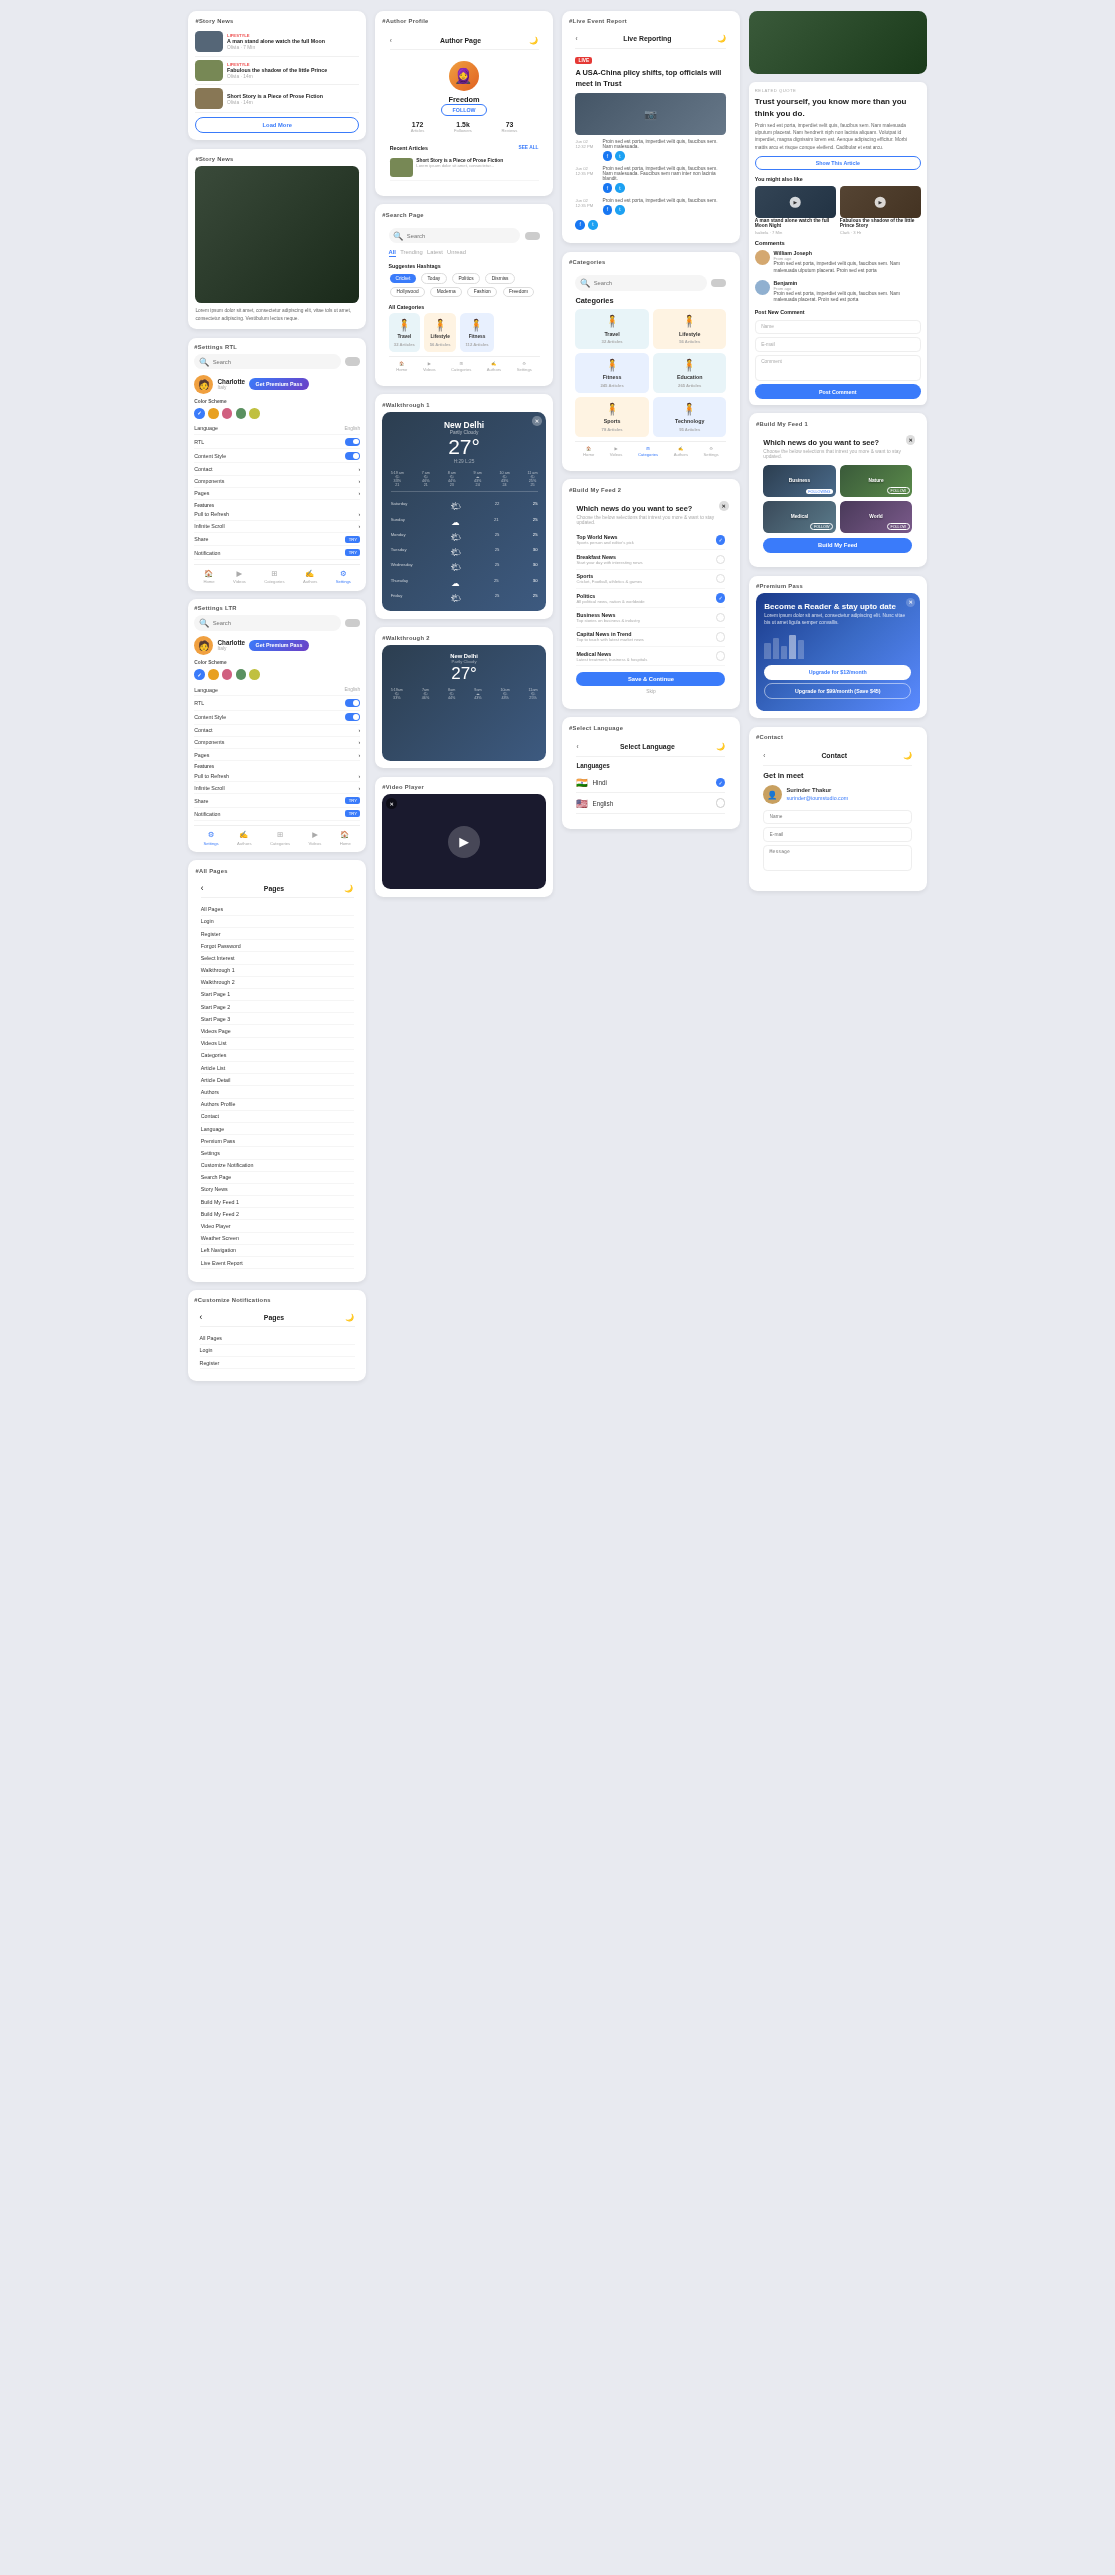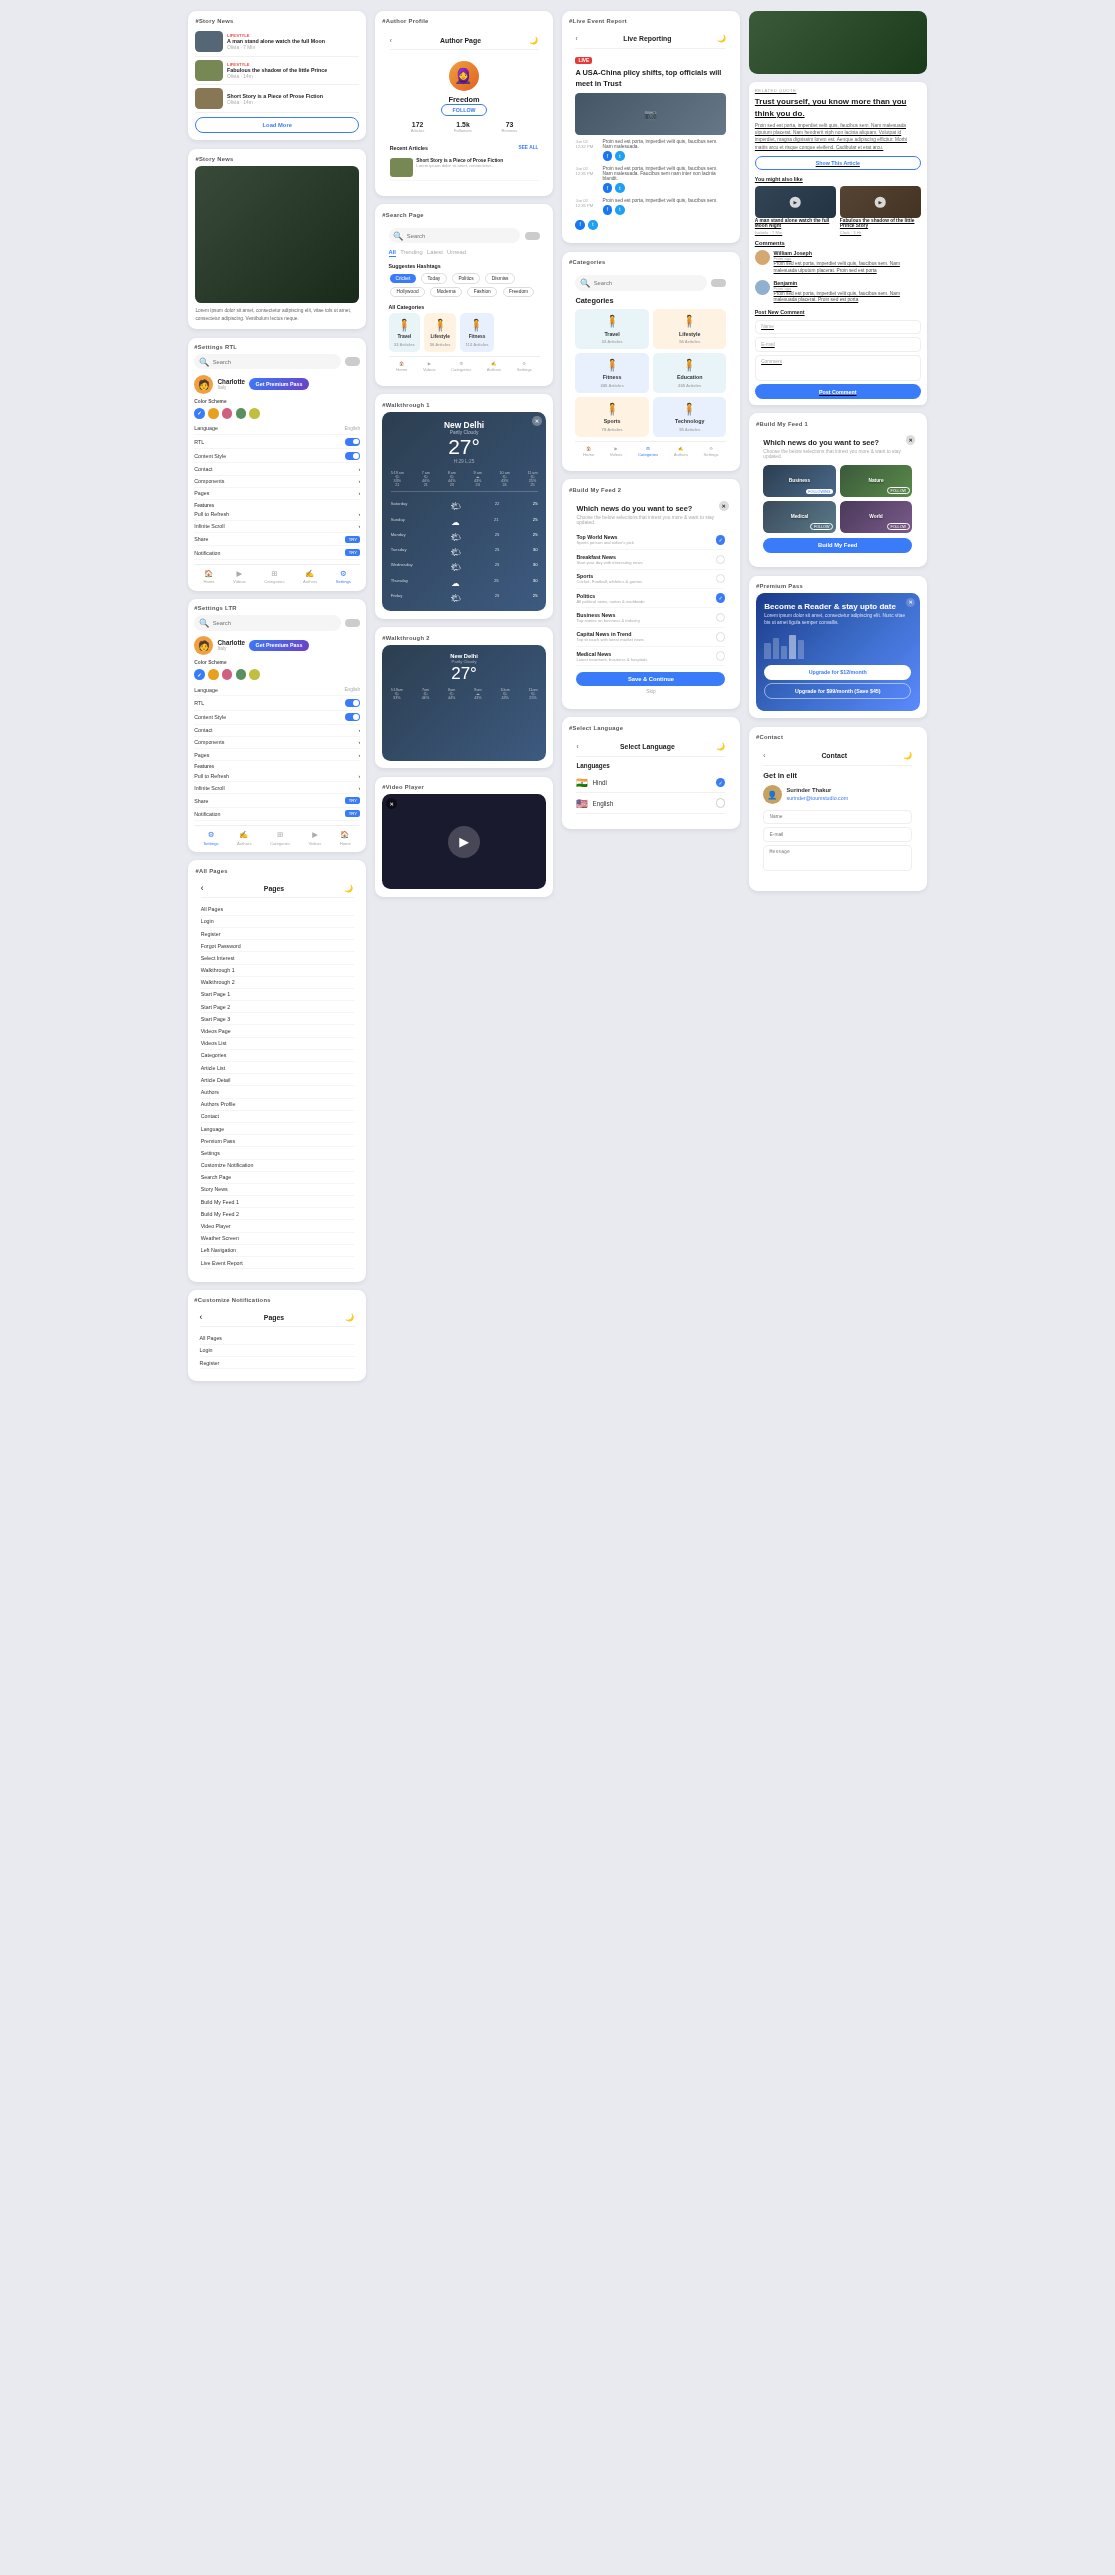--- a/index.html
+++ b/index.html
@@ -425,21 +425,20 @@
       height: 9.5px;
       border-radius: 50%;
       border: 1.1px solid #ccc;
     }
     
     .related-quote {
       background: #fff;
       border-radius: 6.3px;
       padding: 6.3px;
       box-shadow: 0 1.1px 4.2px rgba(0,0,0,0.07);
-      text-decoration: underline;
     }
     .quote-label { font-size: 4.2px; color: #aaa; text-transform: uppercase; letter-spacing: 0.5px; margin-bottom: 3.2px; }
     .quote-text { font-size: 8px; font-weight: 700; color: #222; line-height: 1.4; }
     .quote-body { font-size: 4.8px; color: #666; line-height: 1.5; margin-top: 3.2px; }
     .show-article-btn {
       display: block;
       width: 100%;
       border: 0.8px solid #3a7bfa;
       background: transparent;
       color: #3a7bfa;
@@ -1536,21 +1535,21 @@
     </div>
 
     <div class="contact-card">
       <div class="section-title">#Contact</div>
       <div style="background:#fff;border-radius:8.4px;padding:7.4px;">
         <div class="page-header">
           <span class="back-arrow">‹</span>
           <span class="page-header-title">Contact</span>
           <span class="moon-icon">🌙</span>
         </div>
-        <div class="contact-title">Get in elit</div>
+        <div class="contact-title">Get in meet</div>
         <div style="display:flex;align-items:center;gap:4.2px;margin:5.3px 0;">
           <div style="width:19px;height:19px;border-radius:50%;background:#c8a060;display:flex;align-items:center;justify-content:center;font-size:8.4px;">👤</div>
           <div>
             <div class="contact-name">Surinder Thakur</div>
             <div class="contact-email">surinder@ioumstudio.com</div>
           </div>
         </div>
         <input type="text" placeholder="Name" class="contact-field" style="">
         <input type="text" placeholder="E-mail" class="contact-field" style="">
         <textarea placeholder="Message" class="contact-field" style="min-height: 26.4px; resize: none; width: 100%;"></textarea>

